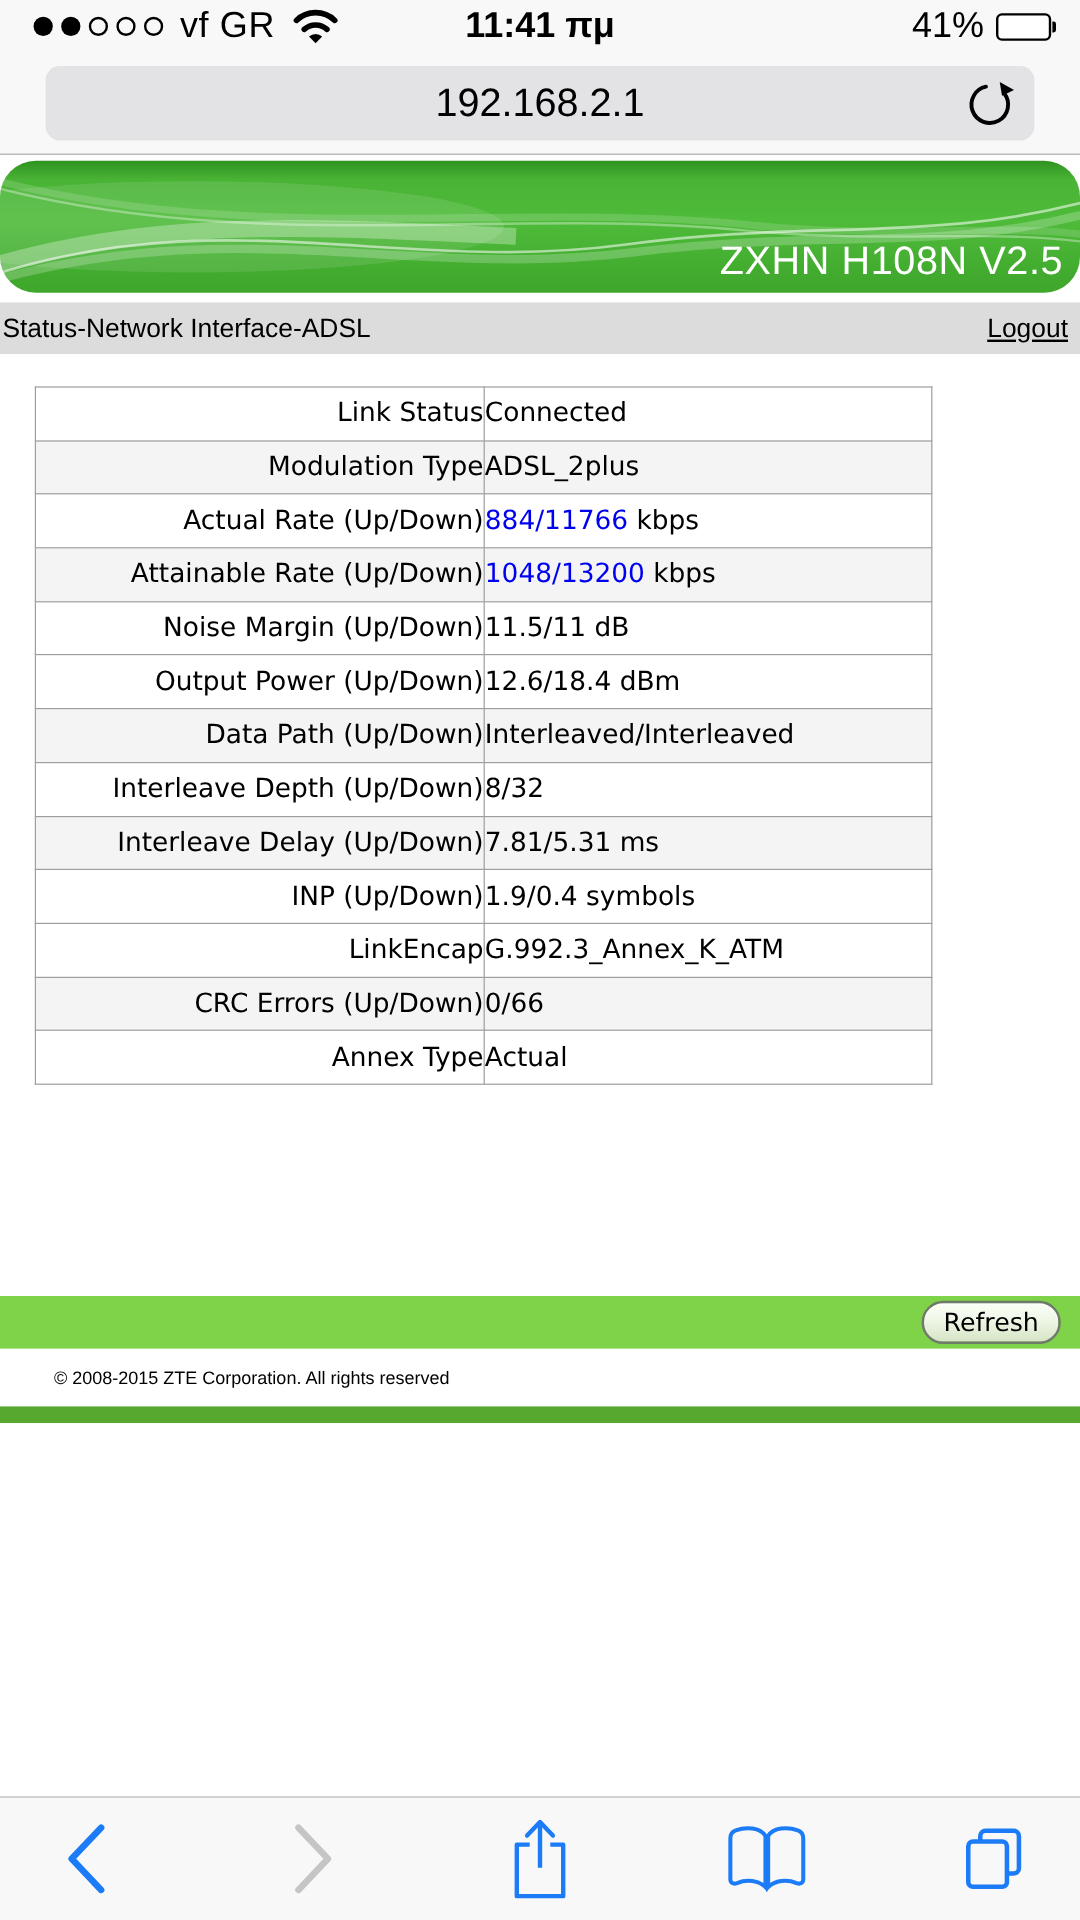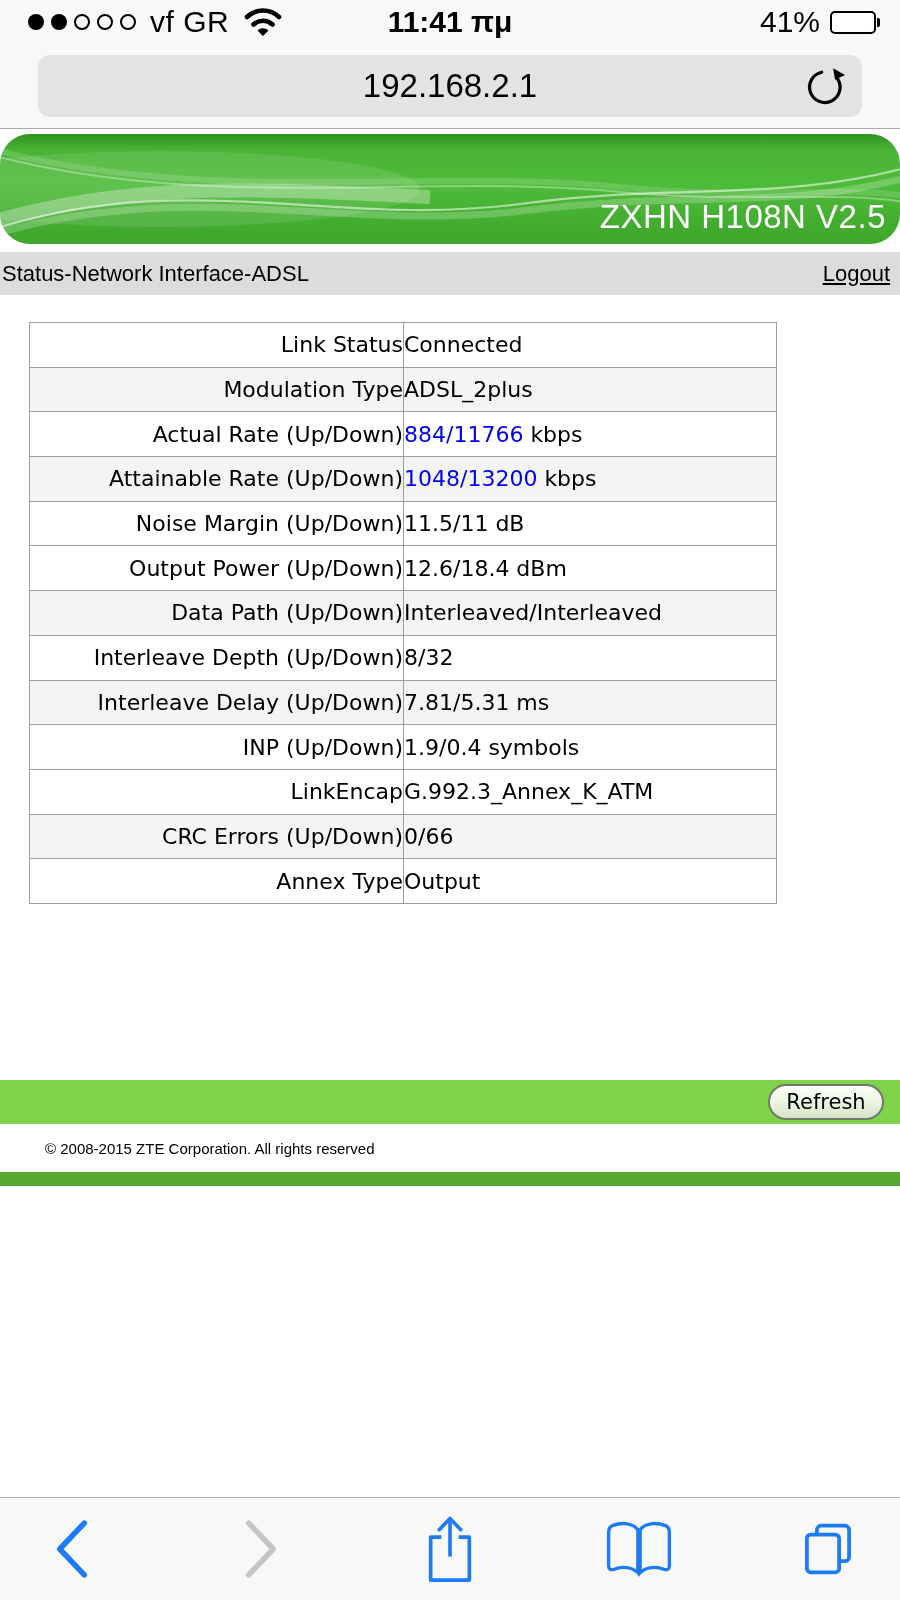--- a/index.html
+++ b/index.html
@@ -227,21 +227,21 @@
           <tr>
             <td class="label-cell">LinkEncap</td>
             <td class="value-cell">G.992.3_Annex_K_ATM</td>
           </tr>
           <tr class="shaded">
             <td class="label-cell">CRC Errors (Up/Down)</td>
             <td class="value-cell">0/66</td>
           </tr>
           <tr>
             <td class="label-cell">Annex Type</td>
-            <td class="value-cell">Output</td>
+            <td class="value-cell">Actual</td>
           </tr>
         </tbody>
     </table>
   </div>
 
   <div class="refresh-bar">
     <button class="refresh-btn">Refresh</button>
   </div>
 
   <div class="copyright-band">

